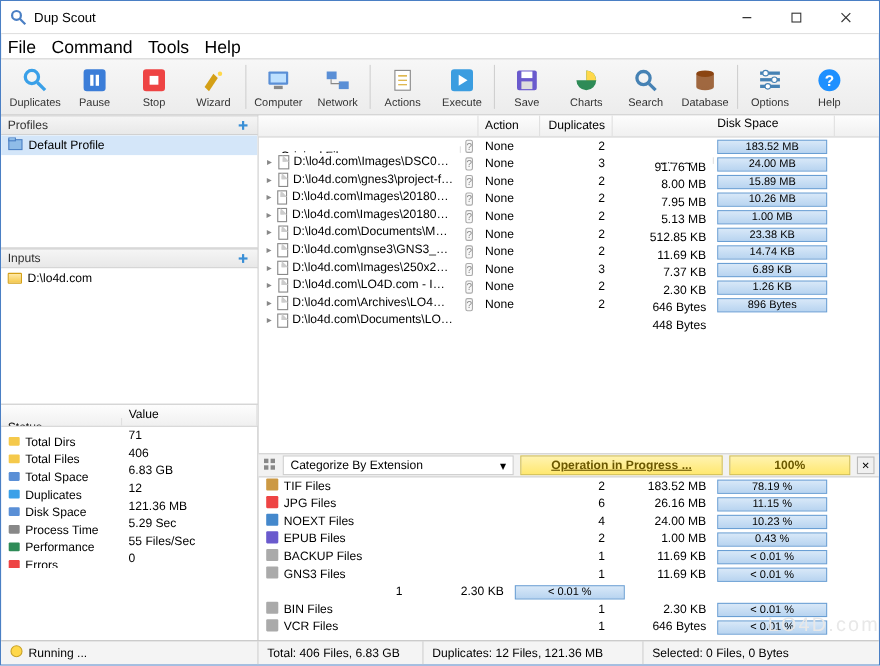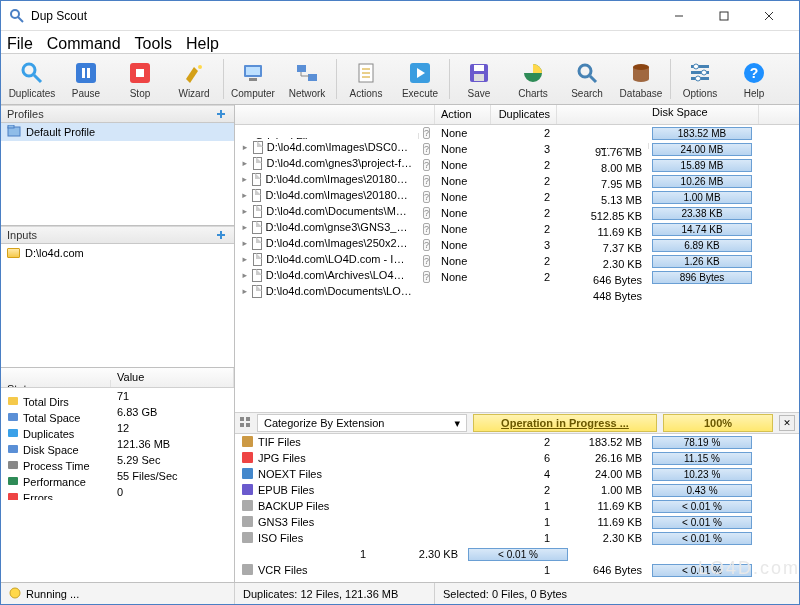--- a/index.html
+++ b/index.html
@@ -322,20 +322,29 @@
               <span><svg width="12" height="12">
                   <rect x="1" y="2" width="10" height="8" rx="1" fill="#f5c94b"></rect>
                 </svg></span>
               <span>Total Dirs</span>
             </div>
             <div class="td c-value">71</div>
           </div>
           <div class="tr">
             <div class="td c-status">
               <span><svg width="12" height="12">
+                  <rect x="1" y="2" width="10" height="8" rx="1" fill="#f5c94b"></rect>
+                </svg></span>
+              <span>Total Files</span>
+            </div>
+            <div class="td c-value">406</div>
+          </div>
+          <div class="tr">
+            <div class="td c-status">
+              <span><svg width="12" height="12">
                   <rect x="1" y="2" width="10" height="8" rx="1" fill="#5a8fd6"></rect>
                 </svg></span>
               <span>Total Space</span>
             </div>
             <div class="td c-value">6.83 GB</div>
           </div>
           <div class="tr">
             <div class="td c-status">
               <span><svg width="12" height="12">
                   <rect x="1" y="2" width="10" height="8" rx="1" fill="#3aa0e8"></rect>
@@ -660,35 +669,35 @@
           </div>
           <div class="td e-cat"></div>
           <div class="td e-ph"></div>
           <div class="td e-count">1</div>
           <div class="td e-size">11.69 KB</div>
           <div class="td e-pct">
             <div class="bar">&lt; 0.01 %</div>
           </div>
         </div>
         <div class="tr">
+          <div class="td e-cat"></div>
+          <div class="td e-ph"></div>
+          <div class="td e-count">1</div>
+          <div class="td e-size">2.30 KB</div>
+          <div class="td e-pct">
+            <div class="bar">&lt; 0.01 %</div>
+          </div>
+        </div>
+        <div class="tr">
           <div class="td e-name">
             <span><svg width="13" height="13">
                 <rect x="1" y="1" width="11" height="11" rx="1" fill="#aaa"></rect>
               </svg></span>
-            <span>ISO Files</span>
-          </div>
-          <div class="td e-cat"></div>
-          <div class="td e-ph"></div>
-          <div class="td e-count">1</div>
-          <div class="td e-size">2.30 KB</div>
-          <div class="td e-pct">
-            <div class="bar">&lt; 0.01 %</div>
-          </div>
-        </div>
-        <div class="tr">
+            <span>BIN Files</span>
+          </div>
           <div class="td e-cat"></div>
           <div class="td e-ph"></div>
           <div class="td e-count">1</div>
           <div class="td e-size">2.30 KB</div>
           <div class="td e-pct">
             <div class="bar">&lt; 0.01 %</div>
           </div>
         </div>
         <div class="tr">
           <div class="td e-name">
@@ -709,20 +718,23 @@
   </div>
 </div>
 
 <div class="statusbar">
   <div class="cell" style="width:234px">
     <span><svg width="12" height="12">
           <circle cx="6" cy="6" r="5" fill="#ffd84a" stroke="#c9a227"></circle>
         </svg></span>
     <span>Running ...</span>
   </div>
+  <div class="cell" style="width:150px">
+      <span>Total: 406 Files, 6.83 GB</span>
+    </div>
   <div class="cell" style="width:200px">
       <span>Duplicates: 12 Files, 121.36 MB</span>
     </div>
   <div class="cell" style="flex:1; border-right:none">
       <span>Selected: 0 Files, 0 Bytes</span>
     </div>
 </div>
 
 <div class="watermark">LO4D.com</div>
 

